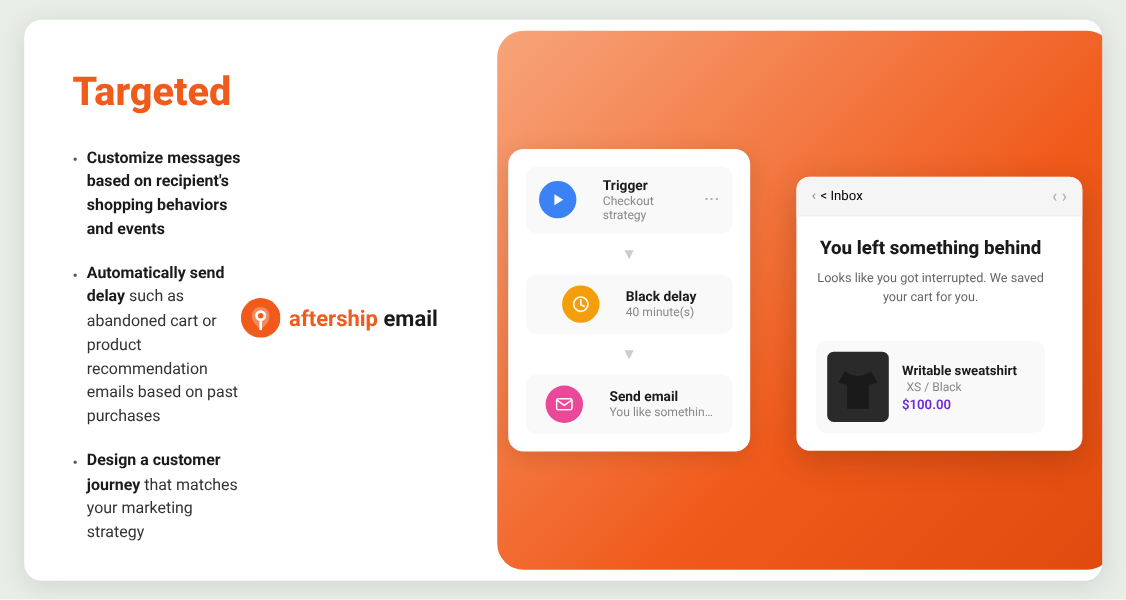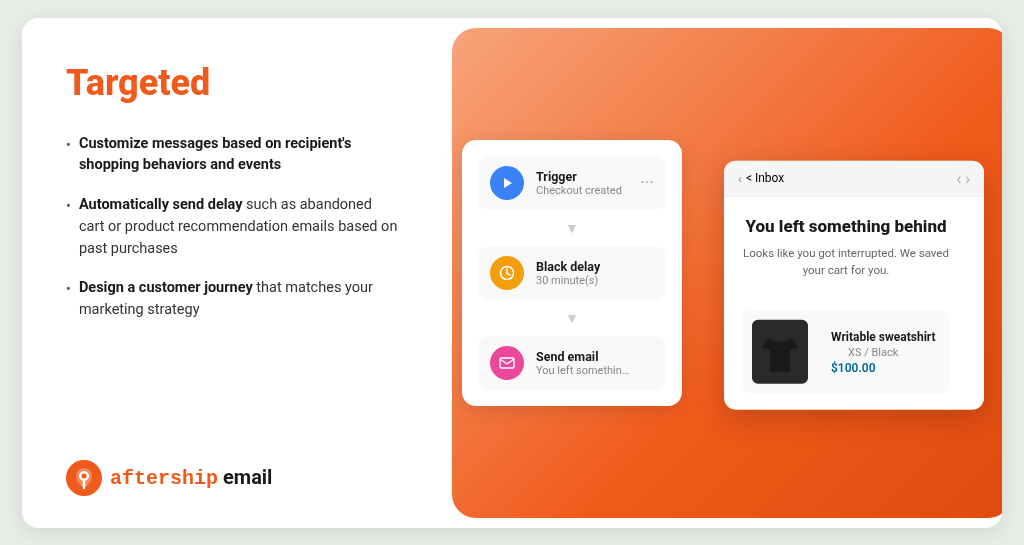--- a/index.html
+++ b/index.html
@@ -20,21 +20,21 @@
       display: flex;
       position: relative;
       overflow: hidden;
       box-shadow: 0 4px 24px rgba(0,0,0,0.10);
     }
     
     .left-panel {
       width: 420px;
       padding: 44px 44px 32px 44px;
       display: flex;
-      flex-direction: column;
+      flex-direction: row;
       justify-content: space-between;
       flex-shrink: 0;
       z-index: 2;
     }
     .content-area { flex: 1; }
     .heading {
       margin-bottom: 28px;
       line-height: 1.2;
     }
     .heading-targeted {
@@ -80,21 +80,20 @@
       width: 36px;
       height: 36px;
     }
     .logo-text {
       font-size: 20px;
       font-weight: 700;
       color: #1a1a1a;
     }
     .logo-text span {
       color: #f05a1a;
-      font-family: Liberation Mono, monospace;
     }
 
     
     .right-panel {
       flex: 1;
       position: relative;
       display: flex;
       align-items: center;
       justify-content: center;
     }
@@ -122,24 +121,25 @@
       padding: 16px;
       box-shadow: 0 4px 20px rgba(0,0,0,0.12);
       z-index: 3;
       display: flex;
       flex-direction: column;
       gap: 8px;
     }
     .workflow-item {
       display: flex;
       align-items: center;
-      gap: 12px;
+      gap: 24px;
       padding: 10px 12px;
       background: #f9f9f9;
       border-radius: 10px;
+      justify-content: center;
     }
     .workflow-icon-circle {
       width: 34px;
       height: 34px;
       border-radius: 50%;
       display: flex;
       align-items: center;
       justify-content: center;
       flex-shrink: 0;
       font-size: 16px;
@@ -220,21 +220,21 @@
     .email-subtitle {
       font-size: 11.5px;
       color: #666;
       text-align: center;
       margin-bottom: 31px;
       line-height: 1.5;
     }
     .email-product {
       display: flex;
       align-items: center;
-      gap: 23px;
+      gap: 12px;
       background: #f9f9f9;
       border-radius: 10px;
       padding: 10px;
     }
     .product-image {
       width: 56px;
       height: 64px;
       background: #2a2a2a;
       border-radius: 6px;
       display: flex;
@@ -246,26 +246,26 @@
     .sweatshirt-svg { width: 40px; height: 48px; }
     .product-info {}
     .product-name {
       font-size: 12px;
       font-weight: 700;
       color: #1a1a1a;
     }
     .product-variant {
       font-size: 11px;
       color: #888;
-      margin: 2px 17px;
+      margin: 2px 4px;
     }
     .product-price {
       font-size: 12px;
       font-weight: 600;
-      color: #0369a1;
+      color: #6d28d9;
     }
   </style>
 </head>
 <body>
 
 <div class="card">
 
   <div class="left-panel">
     <div class="content-area">
       <div class="heading">
@@ -313,51 +313,51 @@
     <div class="workflow-card">
 
       <div class="workflow-item">
         <div class="workflow-icon-circle icon-blue">
           <svg width="14" height="14" viewBox="0 0 14 14" fill="none">
               <polygon points="4,2 12,7 4,12" fill="white"></polygon>
             </svg>
         </div>
         <div class="workflow-item-text">
           <div class="workflow-item-label">Trigger</div>
-          <div class="workflow-item-sub">Checkout created</div>
+          <div class="workflow-item-sub">Checkout strategy</div>
         </div>
         <span class="workflow-more">···</span>
       </div>
       <div class="workflow-arrow">▼</div>
 
       <div class="workflow-item">
         <div class="workflow-icon-circle icon-orange">
           <svg width="16" height="16" viewBox="0 0 16 16" fill="none">
             <circle cx="8" cy="8" r="6.5" stroke="white" stroke-width="1.5"></circle>
             <line x1="8" y1="4" x2="8" y2="8.5" stroke="white" stroke-width="1.5" stroke-linecap="round"></line>
             <line x1="8" y1="8.5" x2="11" y2="10" stroke="white" stroke-width="1.5" stroke-linecap="round"></line>
           </svg>
         </div>
         <div class="workflow-item-text">
           <div class="workflow-item-label">Black delay</div>
-          <div class="workflow-item-sub">30 minute(s)</div>
+          <div class="workflow-item-sub">40 minute(s)</div>
         </div>
       </div>
       <div class="workflow-arrow">▼</div>
 
       <div class="workflow-item">
         <div class="workflow-icon-circle icon-pink">
           <svg width="16" height="12" viewBox="0 0 16 12" fill="none">
             <rect x="1" y="1" width="14" height="10" rx="1.5" stroke="white" stroke-width="1.4"></rect>
             <polyline points="1,2 8,7 15,2" stroke="white" stroke-width="1.4" fill="none"></polyline>
           </svg>
         </div>
         <div class="workflow-item-text">
           <div class="workflow-item-label">Send email</div>
-          <div class="workflow-item-sub">You left somethin…</div>
+          <div class="workflow-item-sub">You like somethin…</div>
         </div>
       </div>
     </div>
 
     <div class="email-preview-card">
       <div class="email-preview-header">
         <div class="email-preview-header-title">
           <span style="font-size:13px;color:#888;">‹</span>
           <span style="font-size:12px;color:#000000;">&lt; Inbox</span>
         </div>

